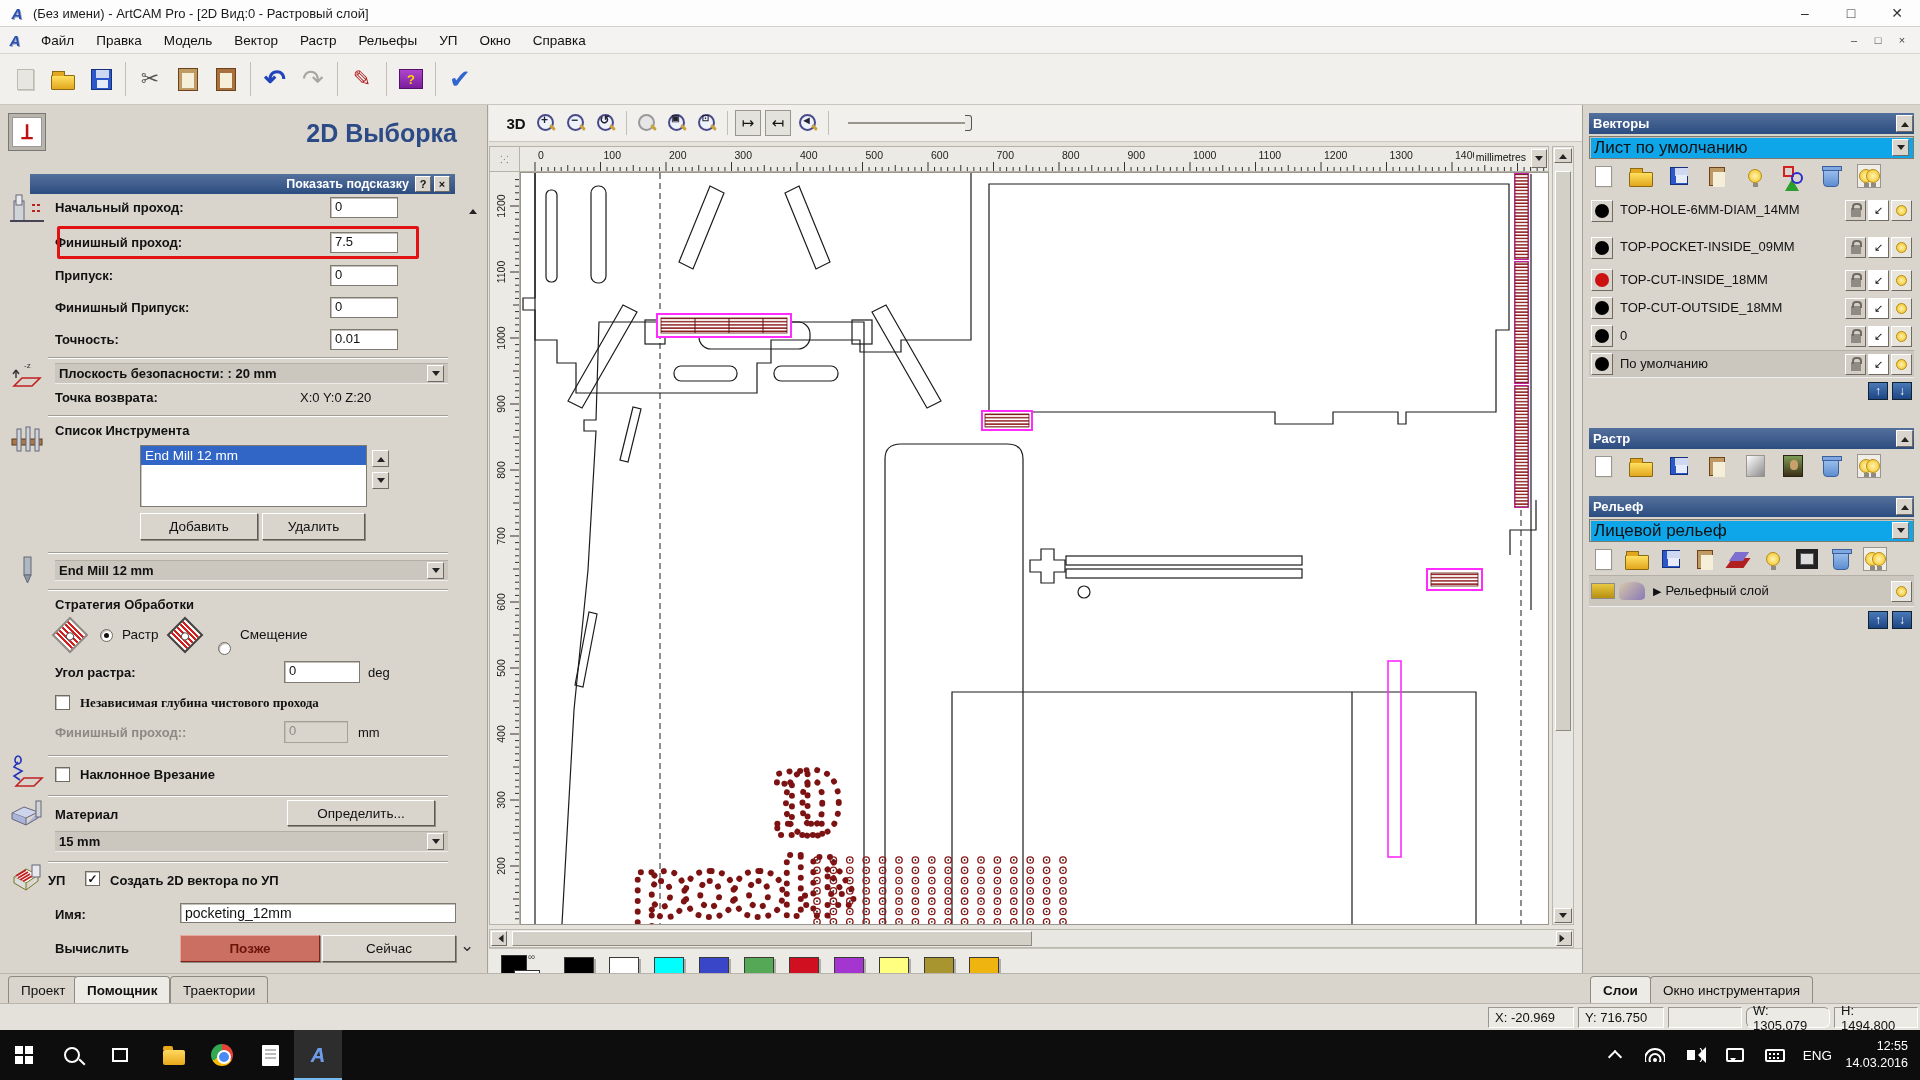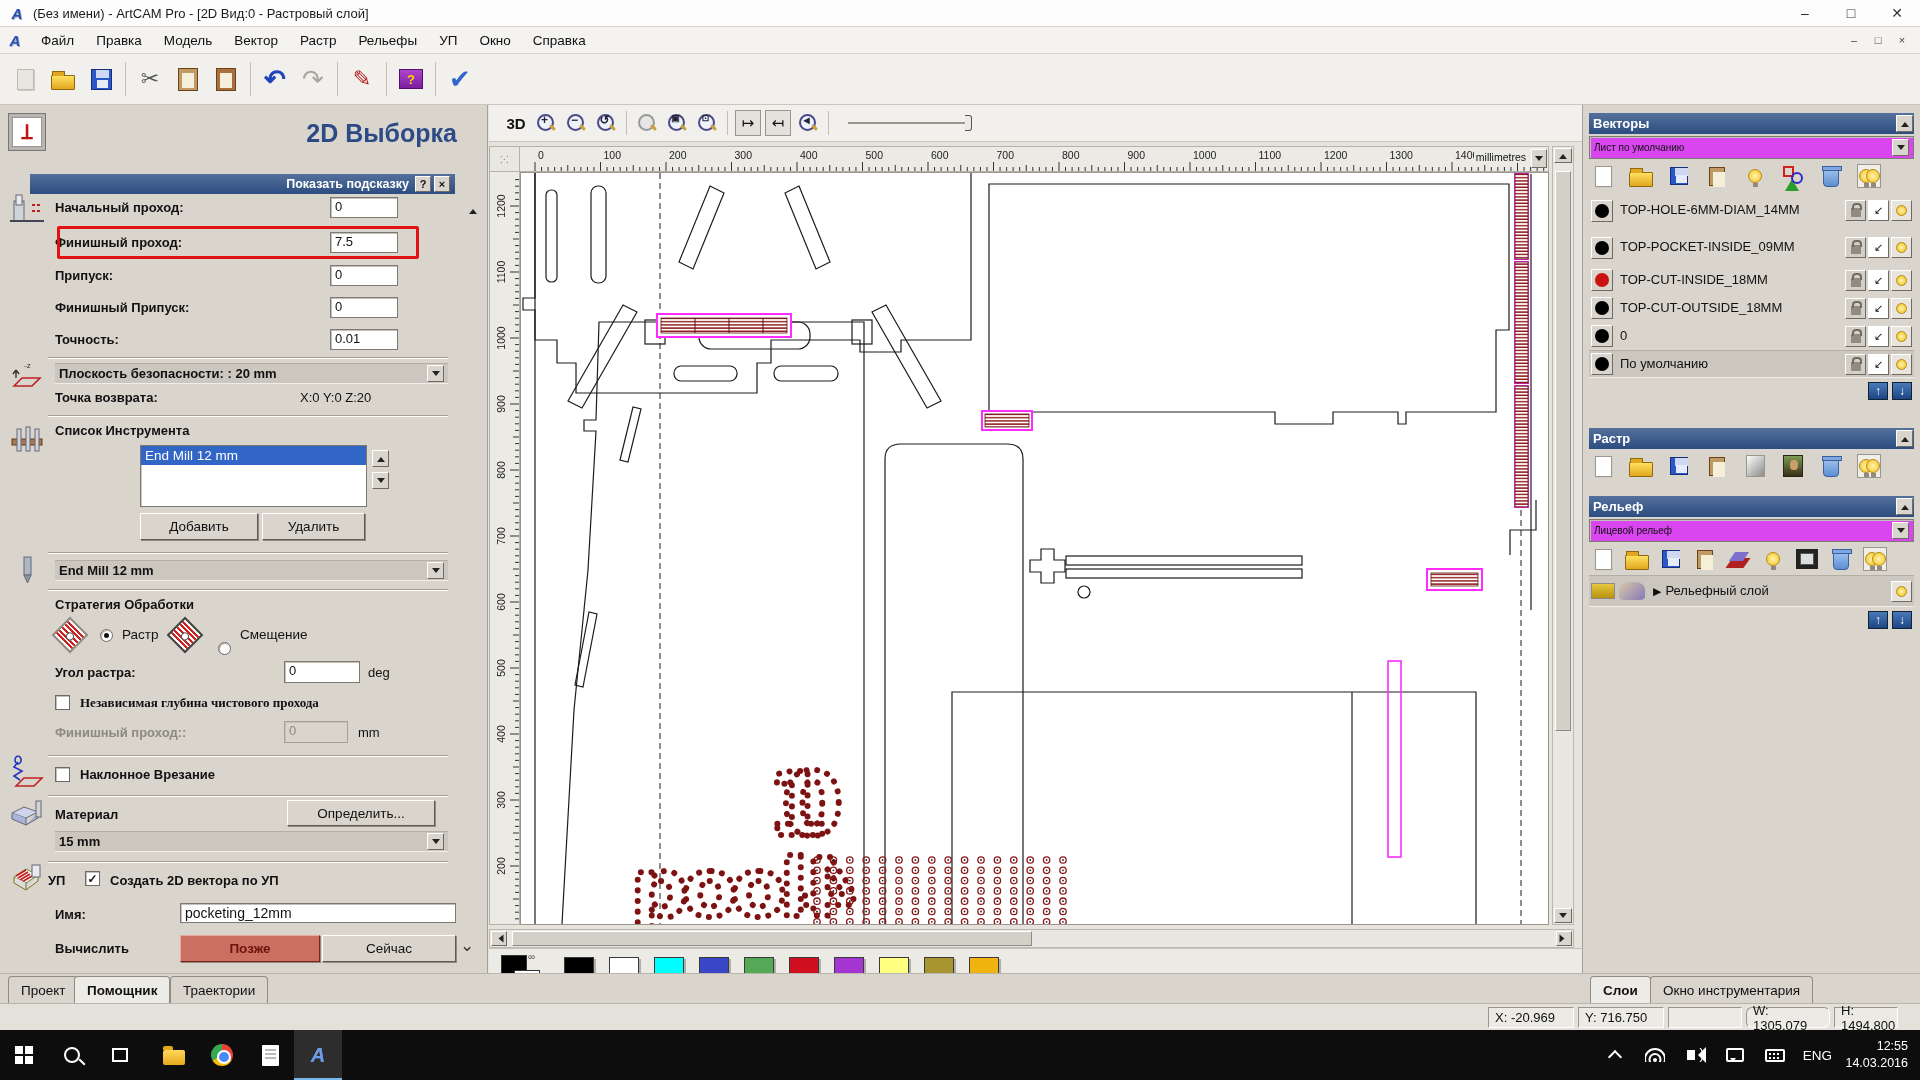--- a/index.html
+++ b/index.html
@@ -126,22 +126,22 @@
   #colorpair{position:absolute;left:12px;top:6px;width:46px;height:40px;}
   #colorpair .p1{position:absolute;left:0;top:0;width:26px;height:24px;border:1px solid #333;}
   #colorpair .p2{position:absolute;left:13px;top:15px;width:26px;height:24px;border:1px solid #333;background:#fff;}
   #colorpair .link{position:absolute;left:27px;top:-4px;font-size:10px;color:#555;}
   
   #rightpanel{position:absolute;left:1582px;top:105px;width:338px;height:868px;background:#d9d5cd;
     border-left:1px solid #a5a199;padding:6px;}
   .rp-head{height:21px;display:flex;align-items:center;padding:0 4px;font-size:13px;position:relative;margin-top:2px;}
   .rp-head .mini{position:absolute;right:1px;top:2px;width:17px;height:17px;display:flex;
     align-items:center;justify-content:center;}
-  .rp-drop{height:23px;background:#d946ef;border:1px solid #7d7a72;box-shadow:inset 1px 1px 0 #c4c0b8;
-    display:flex;align-items:center;padding:0 4px;font-size:10px;margin-top:2px;}
+  .rp-drop{height:23px;background:#0ea5e9;border:1px solid #7d7a72;box-shadow:inset 1px 1px 0 #c4c0b8;
+    display:flex;align-items:center;padding:0 4px;font-size:17px;margin-top:2px;}
   .rp-drop .dd{margin-left:auto;}
   .iconrow{display:flex;align-items:center;gap:14px;padding:5px 4px 4px 2px;}
   .ric{width:24px;height:24px;position:relative;display:flex;align-items:center;justify-content:center;}
   .bulbic{width:14px;height:14px;border-radius:50%;background:radial-gradient(#fff3b0,#f4c21a);
     border:1px solid #b78a10;position:relative;}
   .bulbic::after{content:"";position:absolute;left:4px;top:13px;width:5px;height:4px;background:#8f8b82;}
   .bulbs2{position:relative;width:24px;height:24px;border:1px solid #9a968e;background:#efeee9;}
   .trashic{width:16px;height:18px;background:linear-gradient(#9cc0ee,#5d8ed0);border:1px solid #3c5f9e;
     border-radius:2px 2px 4px 4px;position:relative;margin-top:3px;}
   .trashic::before{content:"";position:absolute;left:-2px;top:-4px;width:18px;height:3px;background:#7fa8e0;border:1px solid #3c5f9e;}
@@ -1389,21 +1389,21 @@
     <div class="tab" style="left:170px;">Траектории</div>
     <div class="tab active" style="left:1590px;">Слои</div>
     <div class="tab" style="left:1650px;">Окно инструментария</div>
   </div>
 
   <div id="statusbar">
     <div class="stseg" style="left:1488px;width:86px;">X: -20.969</div>
     <div class="stseg" style="left:1578px;width:86px;">Y: 716.750</div>
     <div class="stseg" style="left:1668px;width:74px;"></div>
     <div class="stseg" style="left:1746px;width:84px;border-radius:6px;">W: 1305.079</div>
-    <div class="stseg" style="left:1834px;width:64px;">H: 1494.800</div>
+    <div class="stseg" style="left:1834px;width:84px;">H: 1494.800</div>
   </div>
 
   <div id="taskbar">
     <div class="tk">
         <span class="winlogo">
           <i></i>
           <i></i>
           <i></i>
           <i></i>
         </span>

